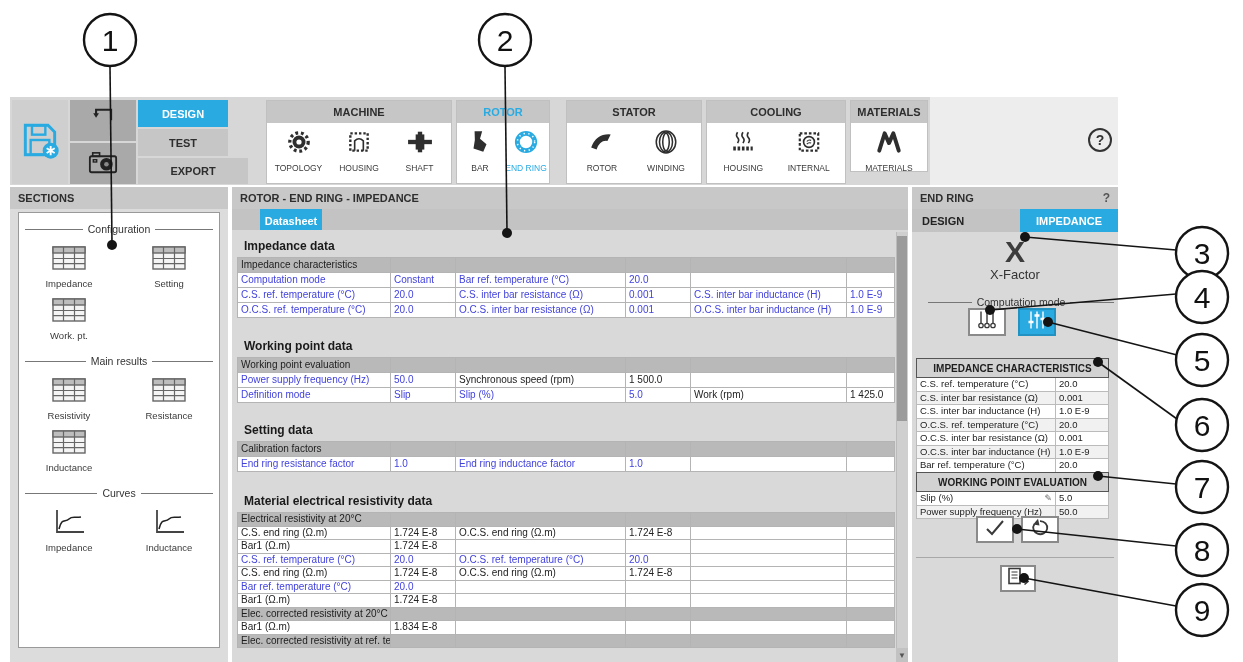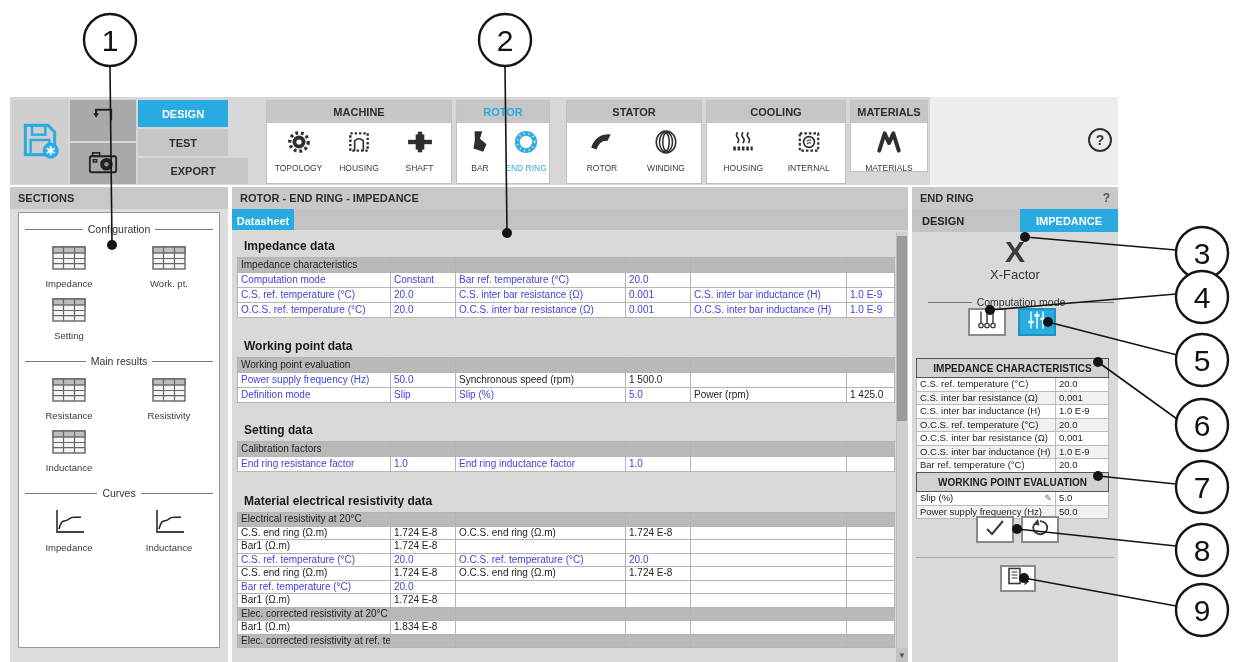--- a/index.html
+++ b/index.html
@@ -35,21 +35,21 @@
   .grp-label{display:flex;align-items:center;font-size:10.5px;color:#333;margin:10px 6px 2px 6px;}
   .grp-label::before,.grp-label::after{content:"";flex:1;border-top:1px solid #777;}
   .grp-label::before{margin-right:5px;}
   .grp-label::after{margin-left:5px;}
   .icon-grid{display:flex;flex-wrap:wrap;}
   .side-item{width:50%;display:flex;flex-direction:column;align-items:center;margin-top:8px;cursor:pointer;}
   .side-item .lbl{font-size:9.5px;color:#3a3a3a;margin-top:3px;}
 
   
   .main-title{left:232px;top:187px;width:676px;}
-  .tab-row{left:232px;top:209px;width:676px;height:23px;background:#c3c3c3;}
+  .tab-row{left:232px;top:209px;width:676px;height:23px;background:#c3c3c3;padding-left:28px;}
   .tab-active{width:62px;height:23px;background:#29abe2;color:#fff;font-weight:bold;font-size:11px;
     display:flex;align-items:center;justify-content:center;cursor:pointer;}
   .main-content{left:232px;top:230px;width:676px;height:527px;background:#d9d9d9;overflow:hidden;}
   .sec-head{font-weight:bold;font-size:12px;color:#1a1a1a;margin:0 0 4px 12px;}
   .dtable{border-collapse:collapse;table-layout:fixed;width:657px;background:#fff;border:1px solid #7f7f7f;
     font-size:10px;color:#222;margin-left:5px;}
   .dtable td{border:1px solid #b4b4b4;height:14px;line-height:14px;padding:0 3px;overflow:hidden;white-space:nowrap;}
   .dtable.compact td{height:12.5px;line-height:12.5px;}
   .dtable td.subhead{background:#b9b9b9;color:#1d1d1d;}
   .dtable td.blue{color:#4242de;}
@@ -257,51 +257,51 @@
         </svg></span>
       <span class="lbl">Impedance</span>
     </div>
     <div class="side-item">
       <span>
         <svg viewBox="0 0 34 26" width="34" height="26">
           <rect x="1" y="2" width="32" height="22" fill="#f4f4f4" stroke="#666" stroke-width="1.4"></rect>
           <rect x="1" y="2" width="32" height="6" fill="#bdbdbd" stroke="#666" stroke-width="1.4"></rect>
           <path d="M1,13.5 h32 M1,18.7 h32 M11.5,2 v22 M22.5,2 v22" stroke="#666" stroke-width="1.2"></path>
         </svg></span>
-      <span class="lbl">Work. pt.</span>
+      <span class="lbl">Setting</span>
     </div>
     <div class="side-item">
       <span>
         <svg viewBox="0 0 34 26" width="34" height="26">
           <rect x="1" y="2" width="32" height="22" fill="#f4f4f4" stroke="#666" stroke-width="1.4"></rect>
           <rect x="1" y="2" width="32" height="6" fill="#bdbdbd" stroke="#666" stroke-width="1.4"></rect>
           <path d="M1,13.5 h32 M1,18.7 h32 M11.5,2 v22 M22.5,2 v22" stroke="#666" stroke-width="1.2"></path>
         </svg></span>
-      <span class="lbl">Setting</span>
+      <span class="lbl">Work. pt.</span>
     </div>
   </div>
   <div class="grp-label" style="margin-top:14px;">Main results</div>
   <div class="icon-grid">
     <div class="side-item">
       <span>
         <svg viewBox="0 0 34 26" width="34" height="26">
           <rect x="1" y="2" width="32" height="22" fill="#f4f4f4" stroke="#666" stroke-width="1.4"></rect>
           <rect x="1" y="2" width="32" height="6" fill="#bdbdbd" stroke="#666" stroke-width="1.4"></rect>
           <path d="M1,13.5 h32 M1,18.7 h32 M11.5,2 v22 M22.5,2 v22" stroke="#666" stroke-width="1.2"></path>
         </svg></span>
-      <span class="lbl">Resistance</span>
+      <span class="lbl">Resistivity</span>
     </div>
     <div class="side-item">
       <span>
         <svg viewBox="0 0 34 26" width="34" height="26">
           <rect x="1" y="2" width="32" height="22" fill="#f4f4f4" stroke="#666" stroke-width="1.4"></rect>
           <rect x="1" y="2" width="32" height="6" fill="#bdbdbd" stroke="#666" stroke-width="1.4"></rect>
           <path d="M1,13.5 h32 M1,18.7 h32 M11.5,2 v22 M22.5,2 v22" stroke="#666" stroke-width="1.2"></path>
         </svg></span>
-      <span class="lbl">Resistivity</span>
+      <span class="lbl">Resistance</span>
     </div>
     <div class="side-item">
       <span>
         <svg viewBox="0 0 34 26" width="34" height="26">
           <rect x="1" y="2" width="32" height="22" fill="#f4f4f4" stroke="#666" stroke-width="1.4"></rect>
           <rect x="1" y="2" width="32" height="6" fill="#bdbdbd" stroke="#666" stroke-width="1.4"></rect>
           <path d="M1,13.5 h32 M1,18.7 h32 M11.5,2 v22 M22.5,2 v22" stroke="#666" stroke-width="1.2"></path>
         </svg></span>
       <span class="lbl">Inductance</span>
     </div>
@@ -402,21 +402,21 @@
           <td>Synchronous speed (rpm)</td>
           <td>1 500.0</td>
           <td></td>
           <td></td>
         </tr>
         <tr>
           <td class="blue">Definition mode</td>
           <td class="blue">Slip</td>
           <td class="blue">Slip (%)</td>
           <td class="blue">5.0</td>
-          <td>Power (rpm)</td>
+          <td>Work (rpm)</td>
           <td>1 425.0</td>
         </tr>
       </tbody>
     </table>
   <div class="sec-head" style="margin-top:20px;">Setting data</div>
   <table class="dtable">
     <colgroup>
         <col style="width:153px">
         <col style="width:65px">
         <col style="width:170px">

